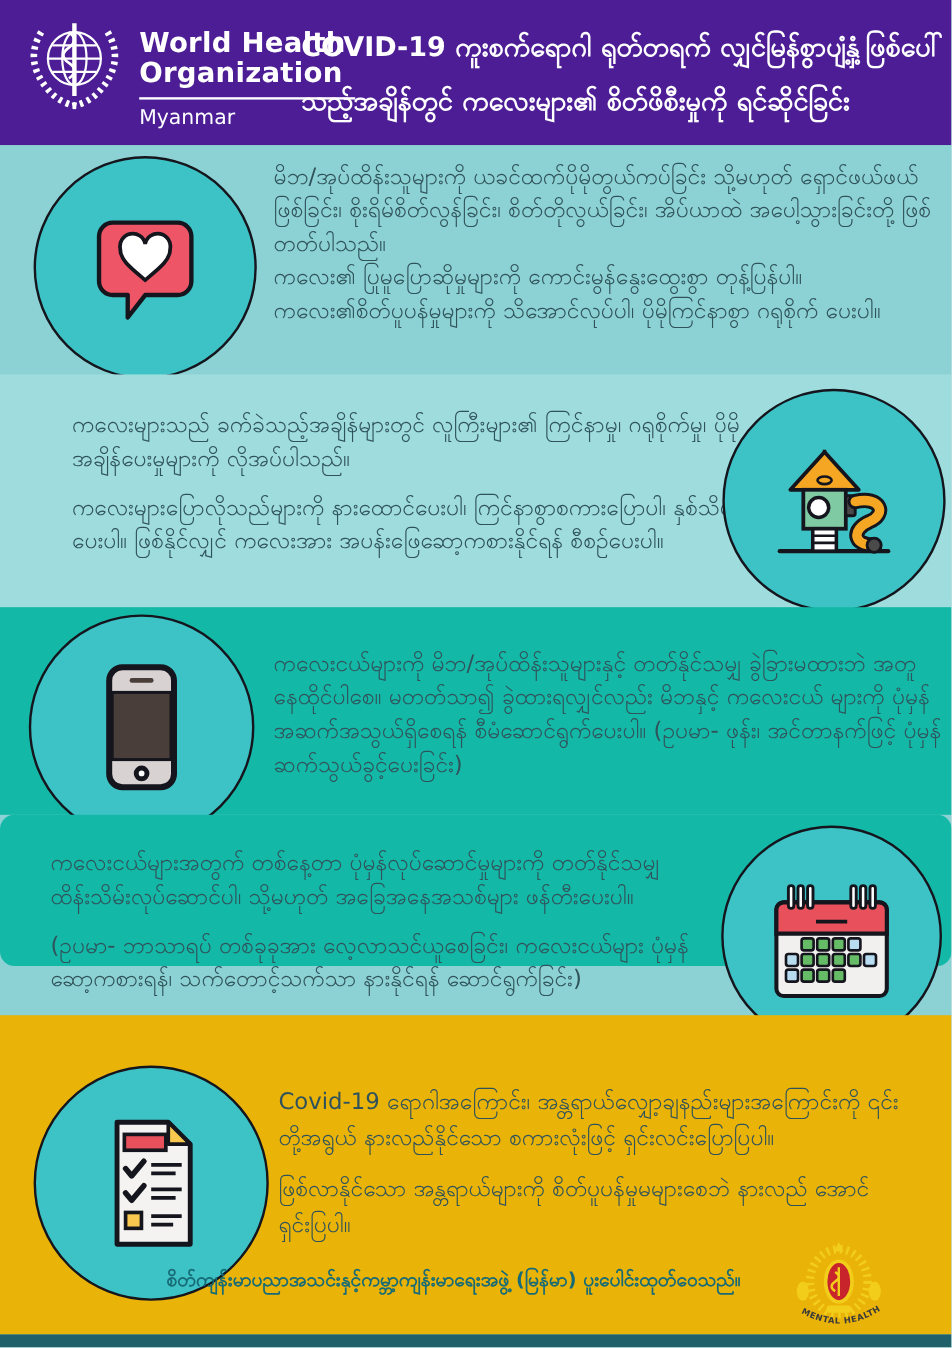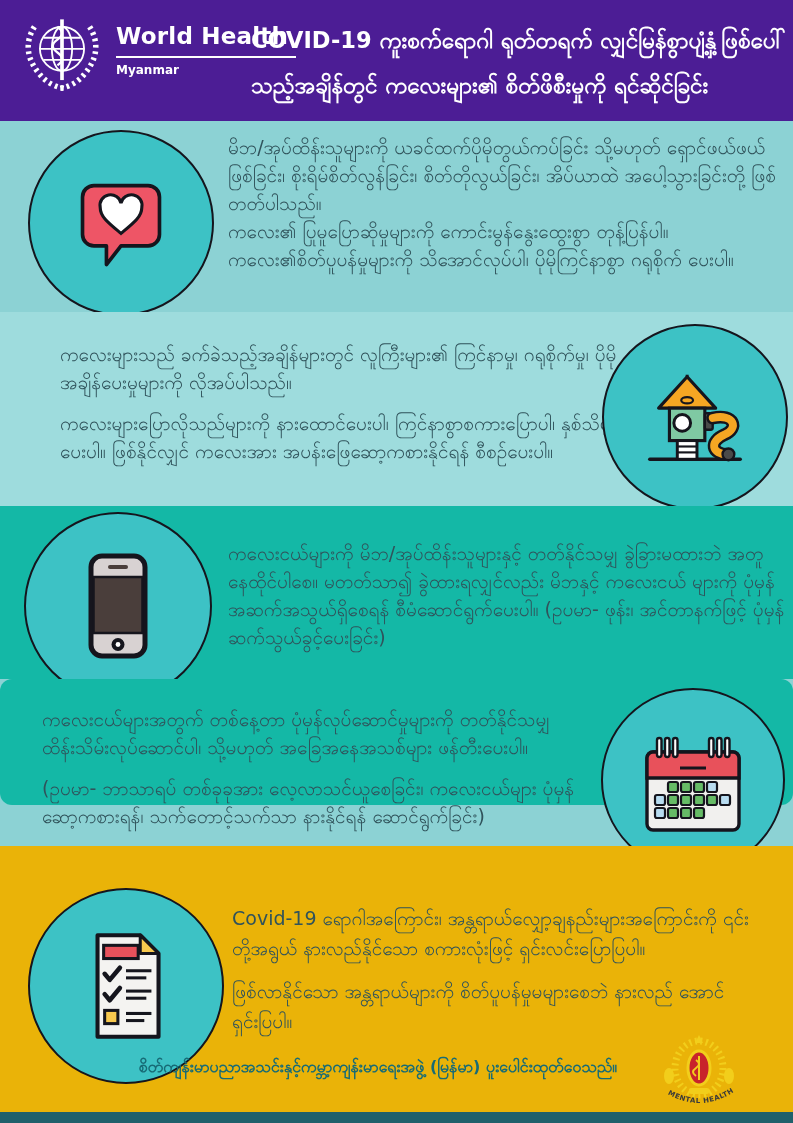--- a/index.html
+++ b/index.html
@@ -8,21 +8,21 @@
     font-family:"DejaVu Sans","Liberation Sans",sans-serif;
     overflow:hidden; background:#8CD2D4;
   }
   
   .hdr { position:absolute; left:0; top:0; width:793px; height:121px; background:#4c1d95; }
   .who { position:absolute; left:16px; top:12px; display:flex; align-items:flex-start; }
   .who-emblem { width:92px; height:92px; }
   .who-txt { margin-left:8px; color:#fff; padding-top:12px; }
   .who-name { font-size:23px; font-weight:bold; line-height:1.08; letter-spacing:.2px; }
   .who-rule { width:180px; border:none; border-top:2px solid #fff; margin:7px 0 5px 0; }
-  .who-region { font-size:12px; font-weight:bold; }
+  .who-region { font-size:17px; font-weight:normal; }
   .hdr-title { position:absolute; left:232px; top:18px; width:552px; color:#fff;
                font-size:22.5px; font-weight:bold; line-height:45px;margin-left:19px; }
   
   .section { position:absolute; left:0; width:793px; }
   #s1 { top:121px; height:191px; background:#8CD2D4; }
   #s2 { top:312px; height:194px; background:#9EDCDD; }
   #s3 { top:506px; height:173px; background:#14b8a6; }
   #s4 { top:679px; height:126px; background:#14b8a6;border-radius:12px; }
   #s5 { top:846px; height:266px; background:#eab308; }
   .bottombar { position:absolute; left:0; top:1112px; width:793px; height:11px; background:#20606B; }
@@ -67,20 +67,21 @@
           <ellipse cx="50" cy="40" rx="11" ry="24"></ellipse>
         </g>
         <path d="M50 8 v66" stroke="#fff" stroke-width="4"></path>
         <path d="M45 16 q10 7 0 14 q-10 7 0 14 q10 7 0 14" stroke="#fff" stroke-width="2.5" fill="none"></path>
         <path d="M20 16 q-16 26 6 52 q10 12 26 15" stroke="#fff" stroke-width="6" fill="none" stroke-dasharray="3 4"></path>
         <path d="M80 16 q16 26 -6 52 q-10 12 -26 15" stroke="#fff" stroke-width="6" fill="none" stroke-dasharray="3 4"></path>
       </svg>
       <div class="who-txt">
         <div class="who-name">
           <div>World Health</div>
+          <div>Organization</div>
         </div>
         <hr class="who-rule">
         <div class="who-region">Myanmar</div>
       </div>
     </div>
     <div class="hdr-title">
       <div>COVID-19 ကူးစက်ရောဂါ ရုတ်တရက် လျှင်မြန်စွာပျံ့နှံ့ဖြစ်ပေါ်</div>
       <div>သည့်အချိန်တွင် ကလေးများ၏ စိတ်ဖိစီးမှုကို ရင်ဆိုင်ခြင်း</div>
     </div>
   </div>

